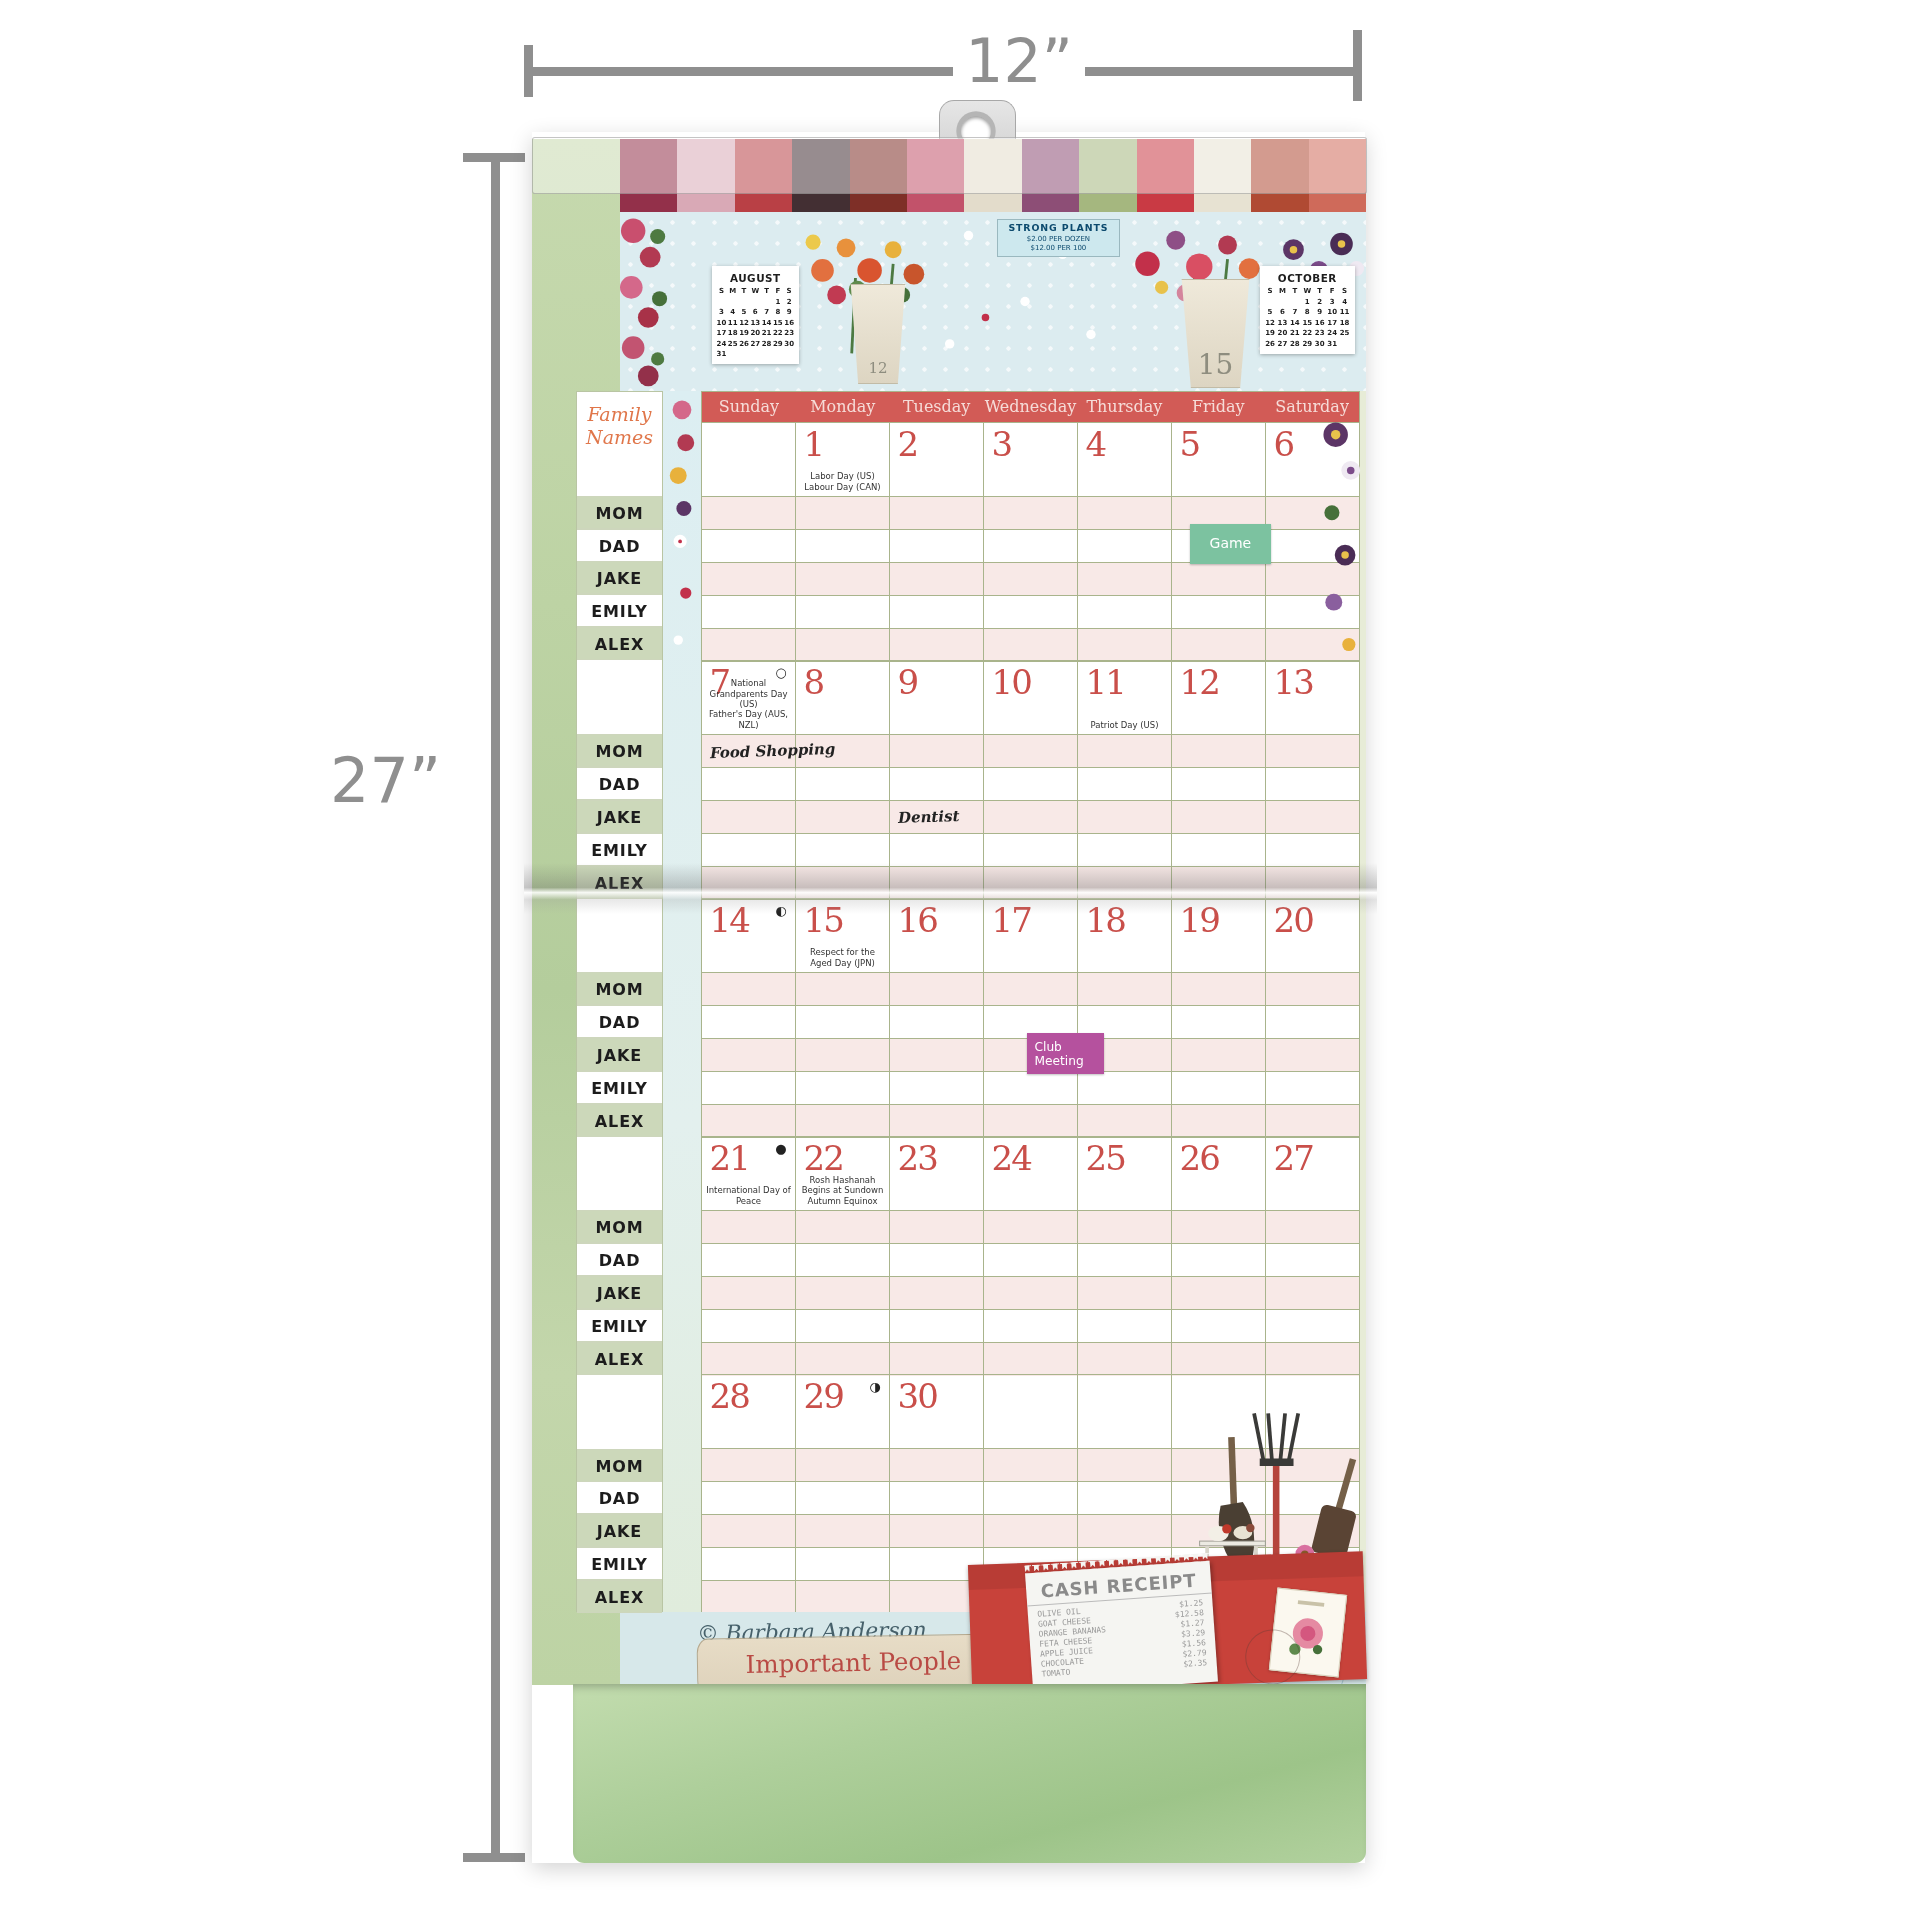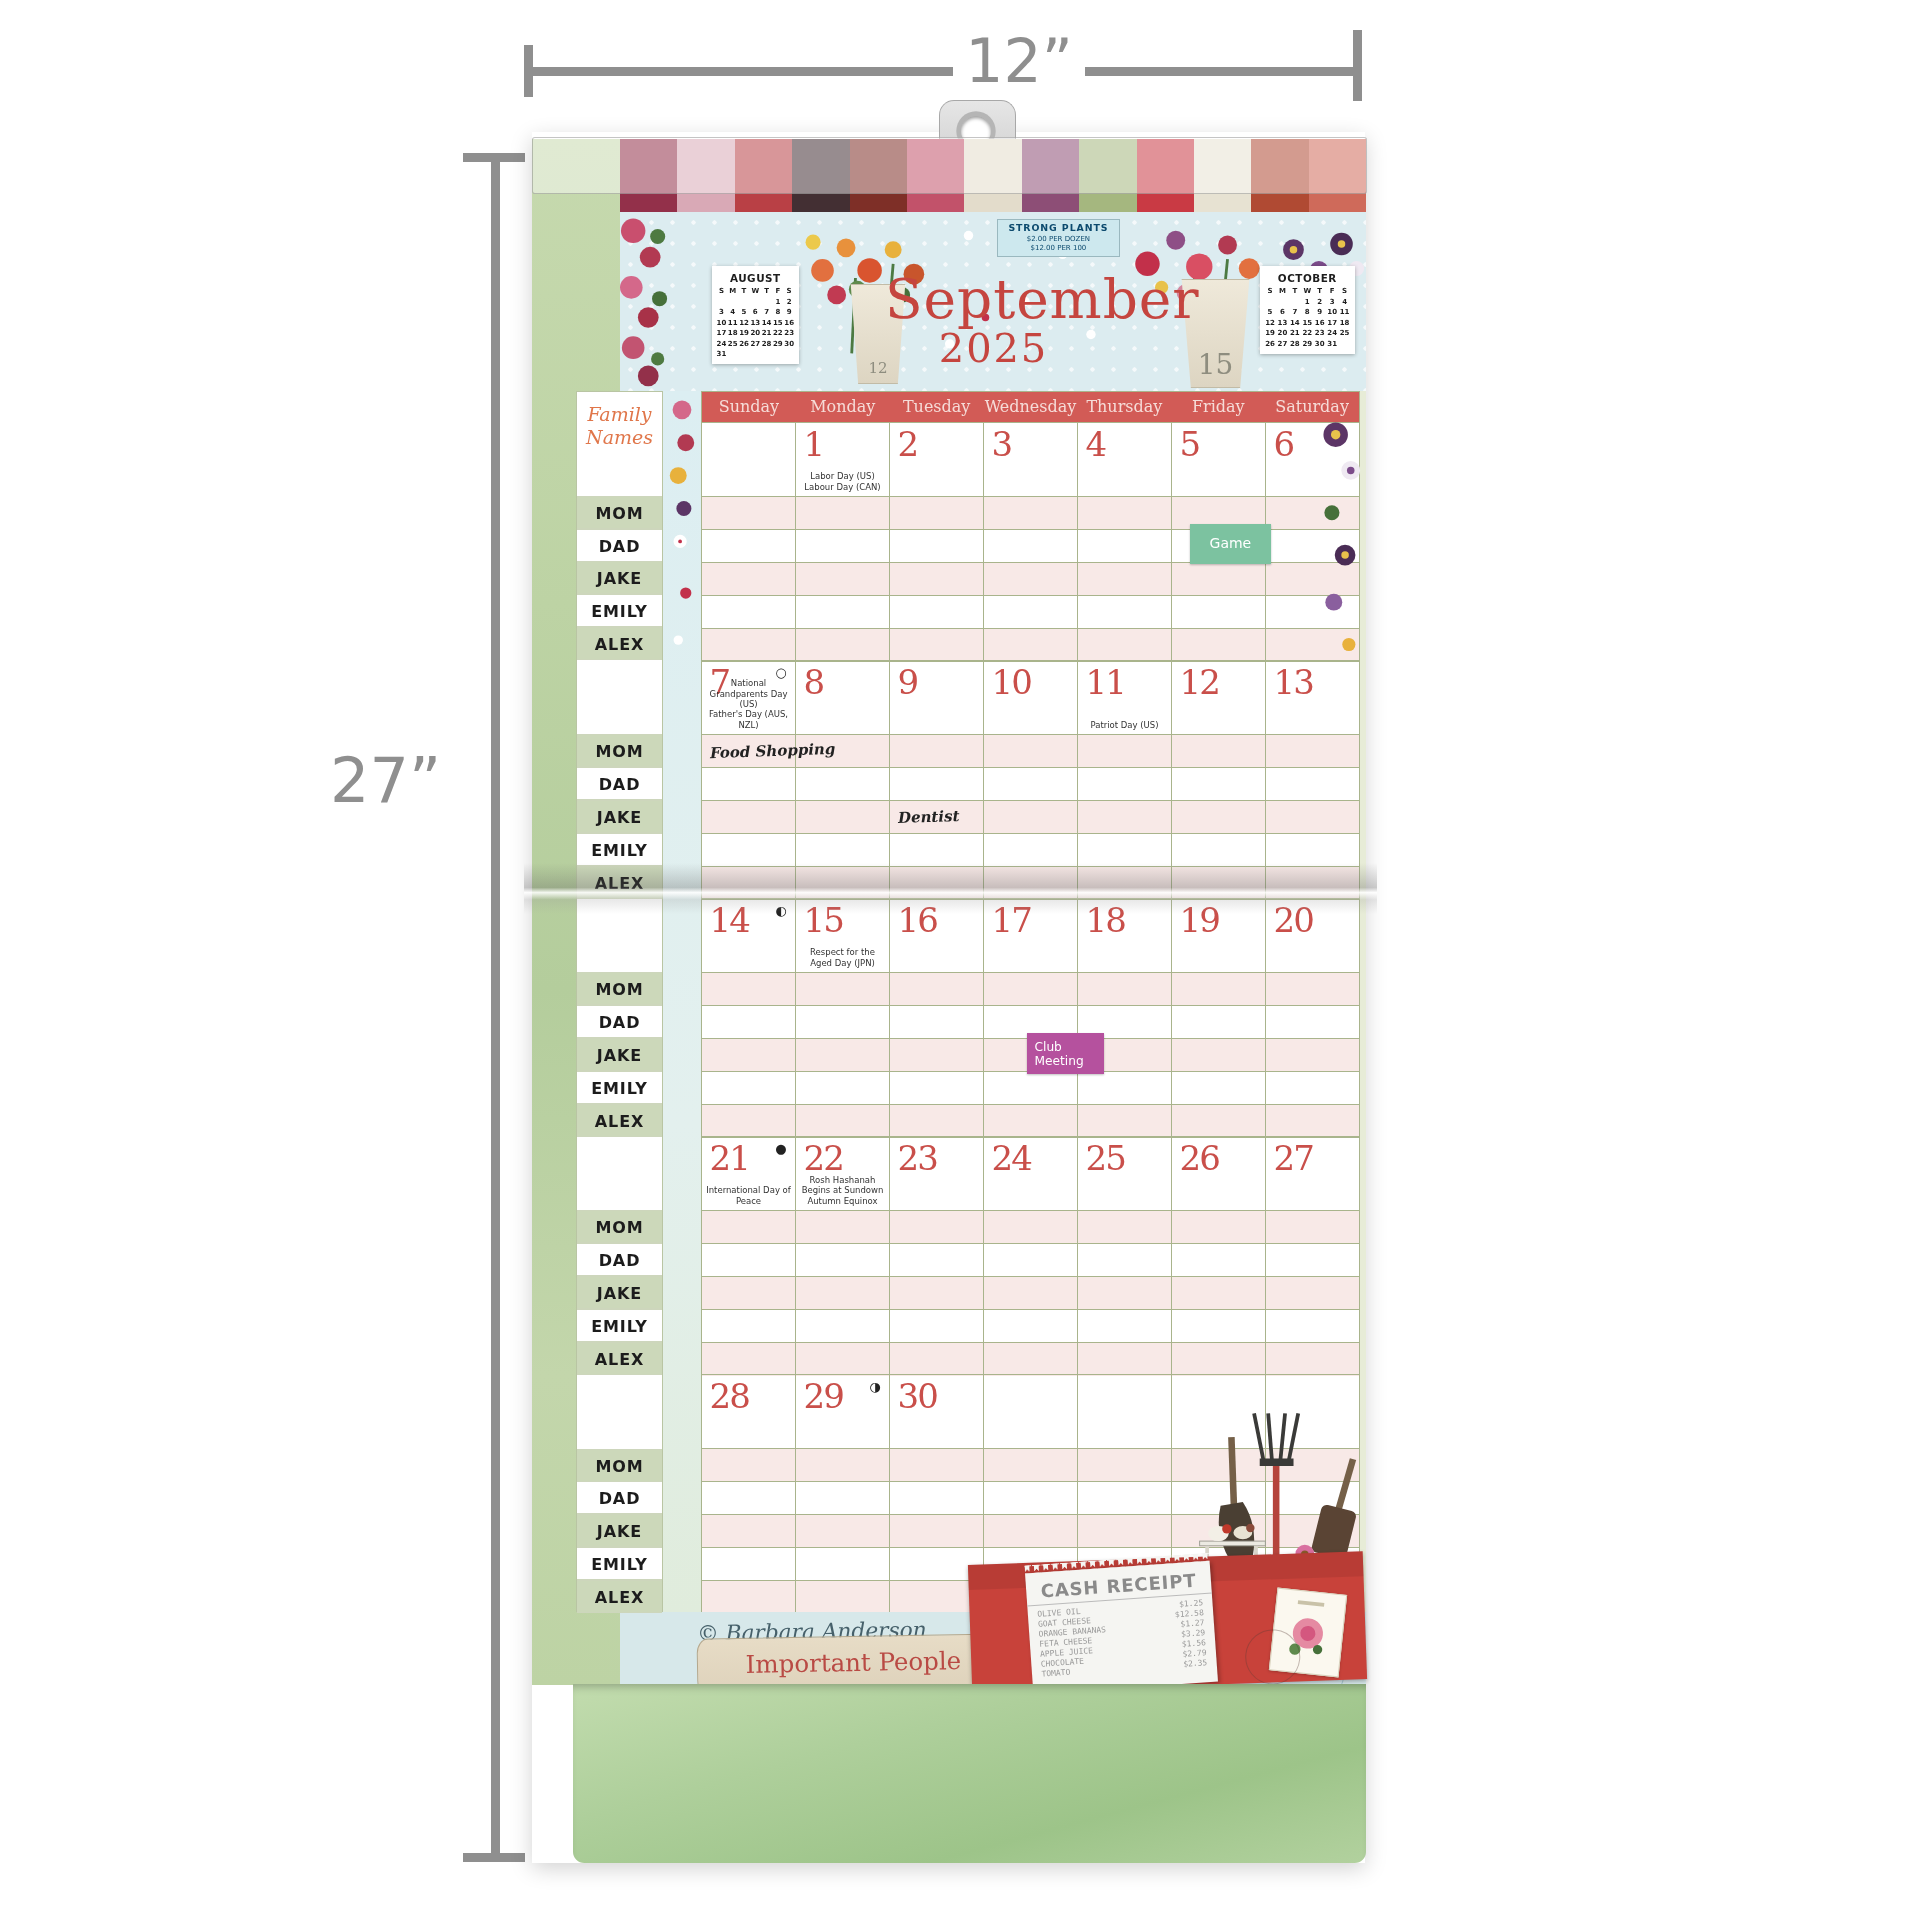--- a/index.html
+++ b/index.html
@@ -348,24 +348,20 @@
         <div class="mini-cell">25</div>
         <div class="mini-cell">26</div>
         <div class="mini-cell">27</div>
         <div class="mini-cell">28</div>
         <div class="mini-cell">29</div>
         <div class="mini-cell">30</div>
         <div class="mini-cell">31</div>
         <div class="mini-cell"></div>
       </div>
     </div>
-  <div class="abs" id="month-title">
-    <div id="month-name">September</div>
-    <div id="month-year">2025</div>
-  </div>
 
   <div class="abs" id="family-panel">
     <div id="family-title">Family Names</div>
   <div class="sb-row sb-green" style="top: 104px;">MOM</div>
       <div class="sb-row sb-white" style="top: 137px;">DAD</div>
       <div class="sb-row sb-green" style="top: 169px;">JAKE</div>
       <div class="sb-row sb-white" style="top: 202px;">EMILY</div>
       <div class="sb-row sb-green" style="top: 235px;">ALEX</div>
       <div class="sb-row sb-green" style="top: 342px;">MOM</div>
       <div class="sb-row sb-white" style="top: 375px;">DAD</div>

